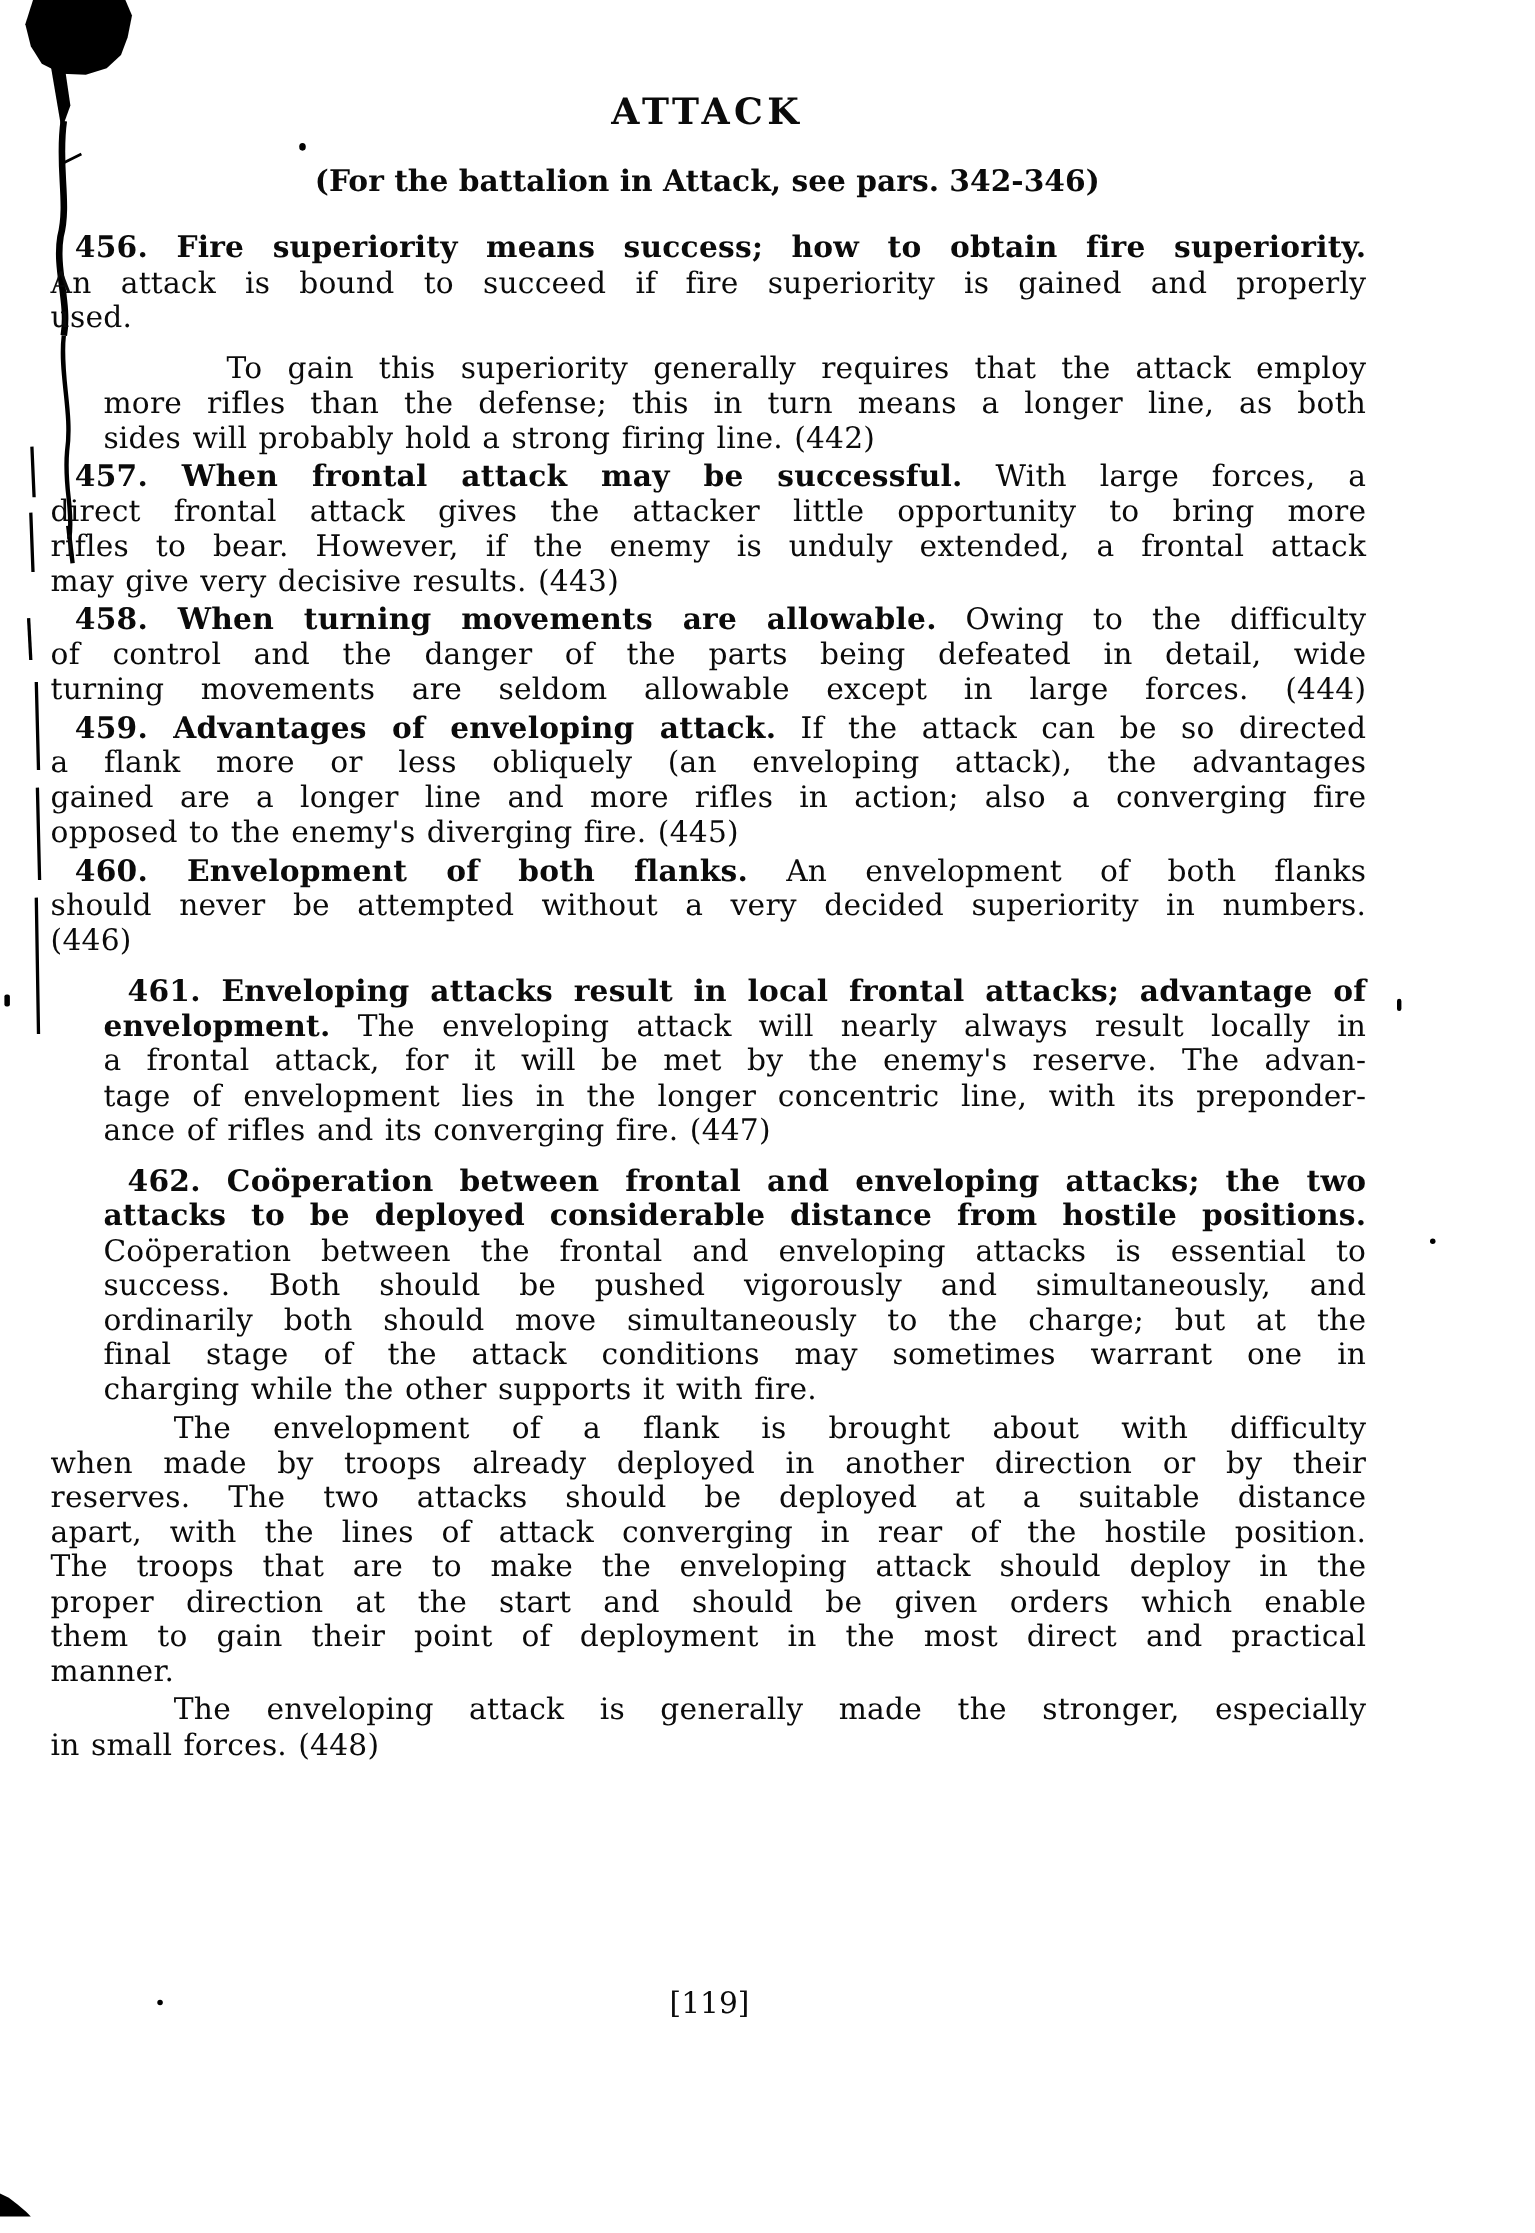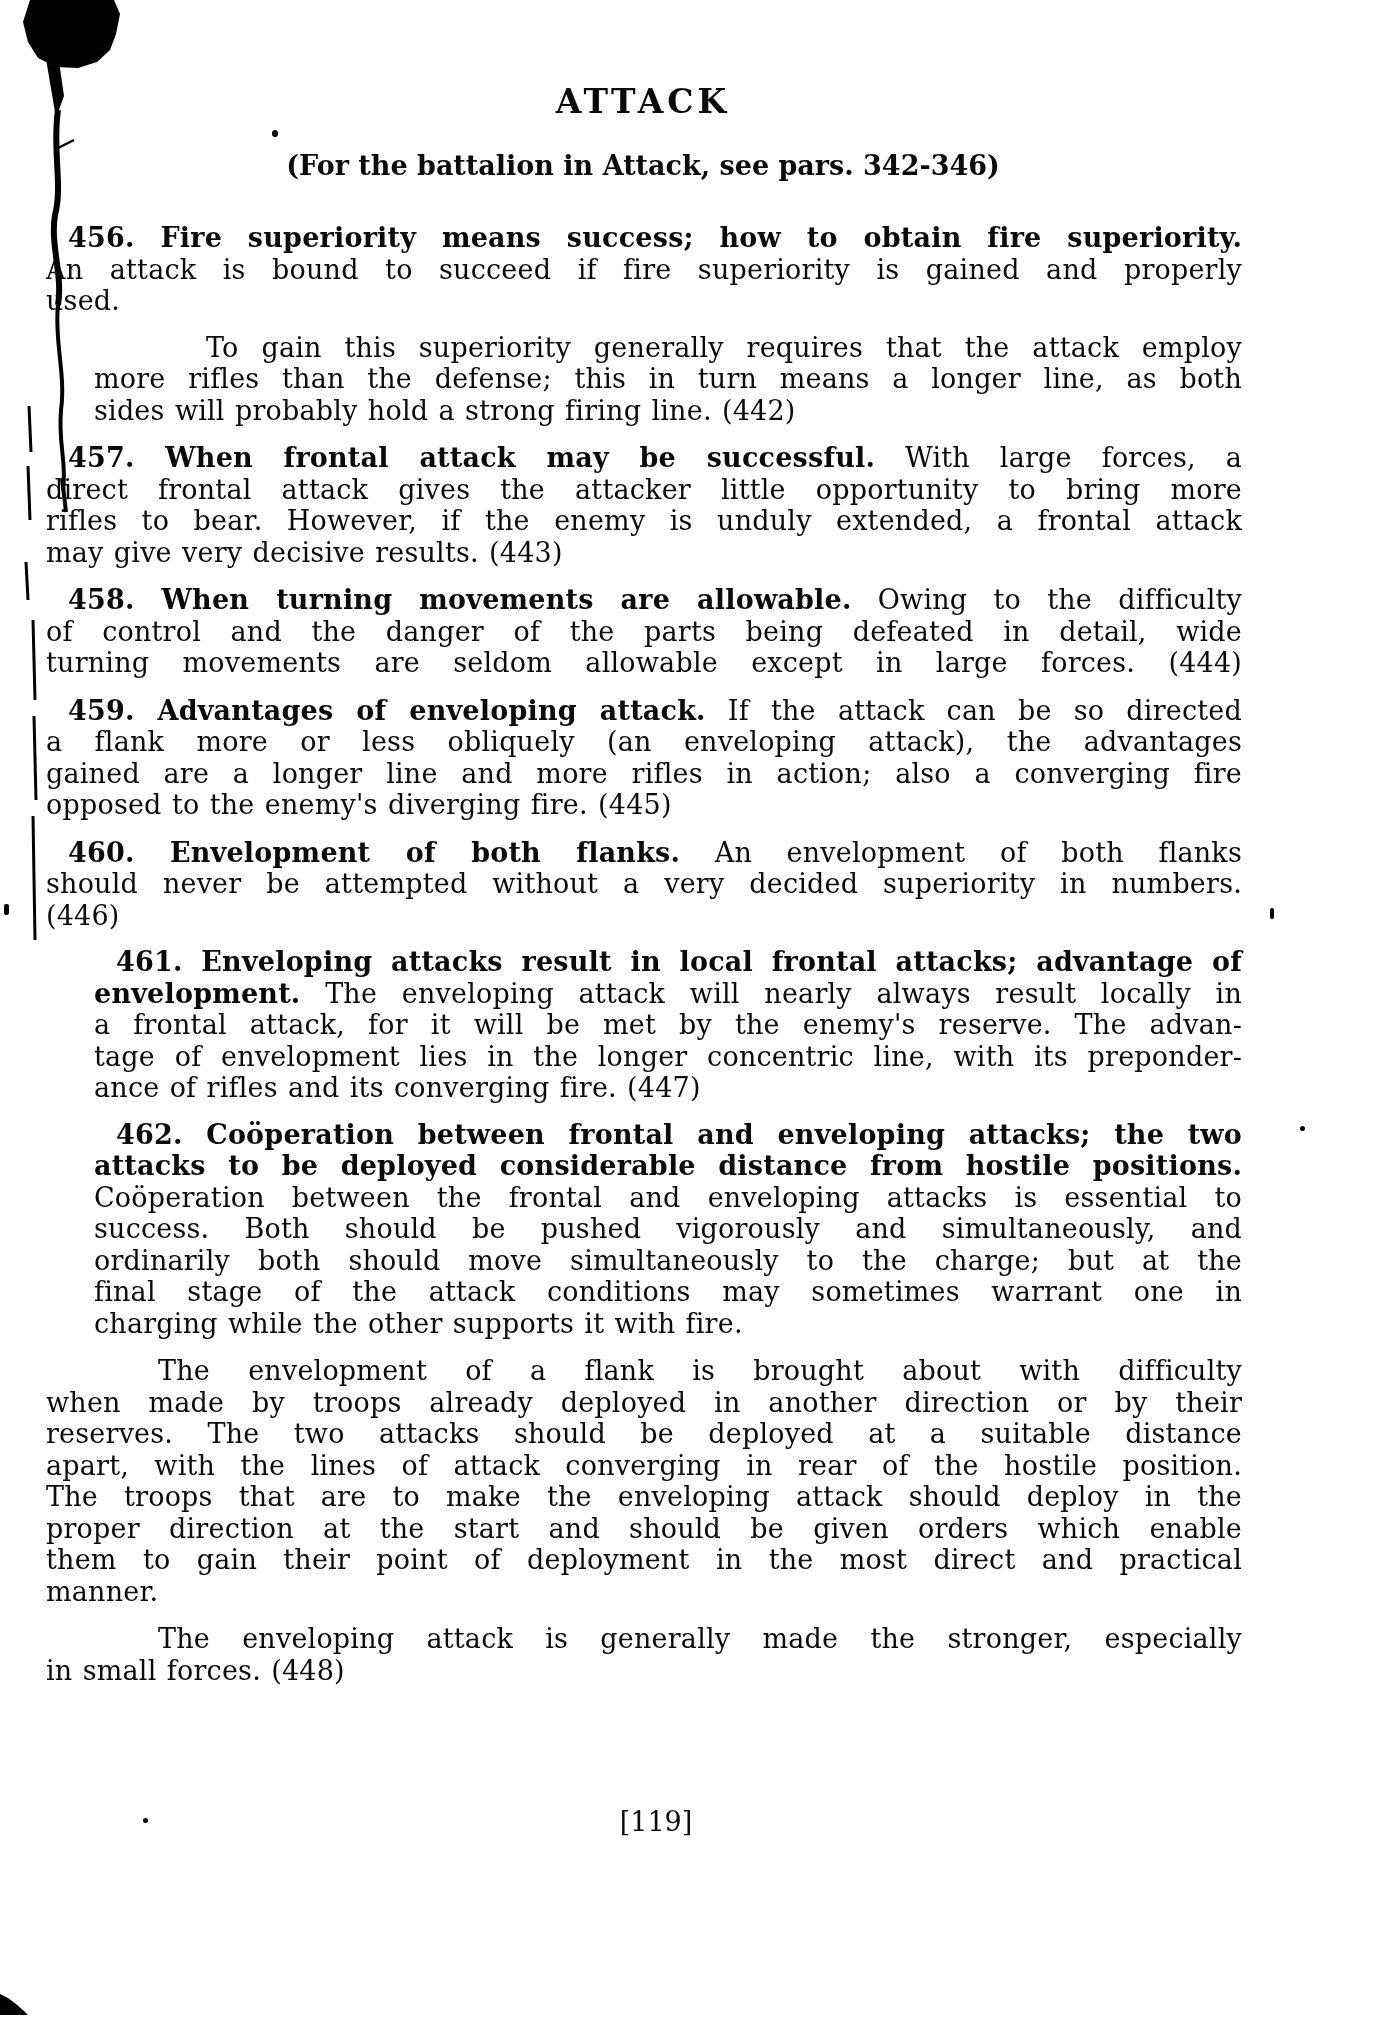--- a/index.html
+++ b/index.html
@@ -26,30 +26,30 @@
     position:absolute; top:150px; left:45px; width:1196px;
     text-align:center; font-size:27px; font-weight:bold;
   }
 
   #text-body {
     position:absolute; top:206px; left:46px; width:1196px;
     font-size:27px; line-height:31.5px;
     letter-spacing:0.2px;
     word-spacing:1.5px;
   }
-  .para { margin-top:16px; }
+  .para { margin-top:4px; }
   .para.g2 { margin-top:15px;margin-left:48px; }
   .line { min-height:31.5px; }
   .line.just { text-align:justify; text-align-last:justify; }
   .ind1 { text-indent:22px; }
   .ind2 { text-indent:112px; }
   .b { font-weight:bold; }
 
   #footer-num {
-    position:absolute; top:1806px; left:58px; width:1196px;
+    position:absolute; top:1806px; left:47px; width:1196px;
     text-align:center; font-size:27px;
   }
   svg.ink { position:absolute; left:0; top:0; }
   .speck { position:absolute; background:#000; border-radius:50%; }
 </style>
 </head>
 <body>
 
 <div class="page">
 

